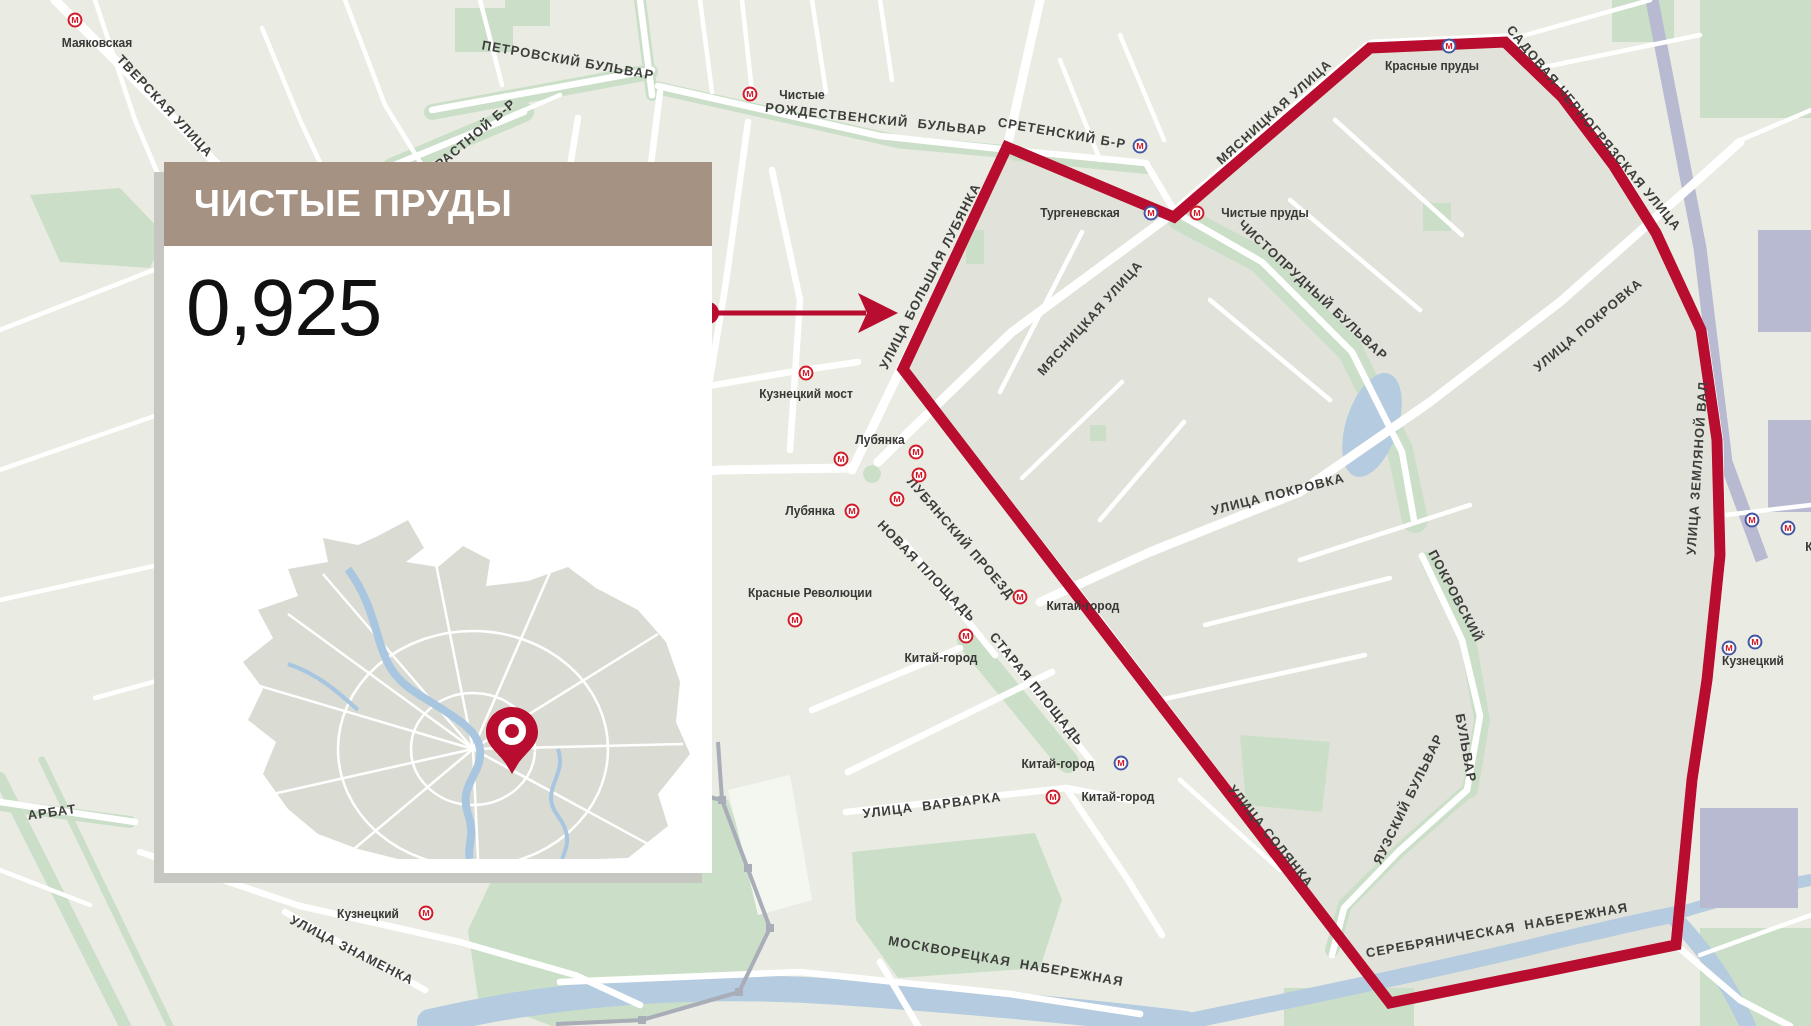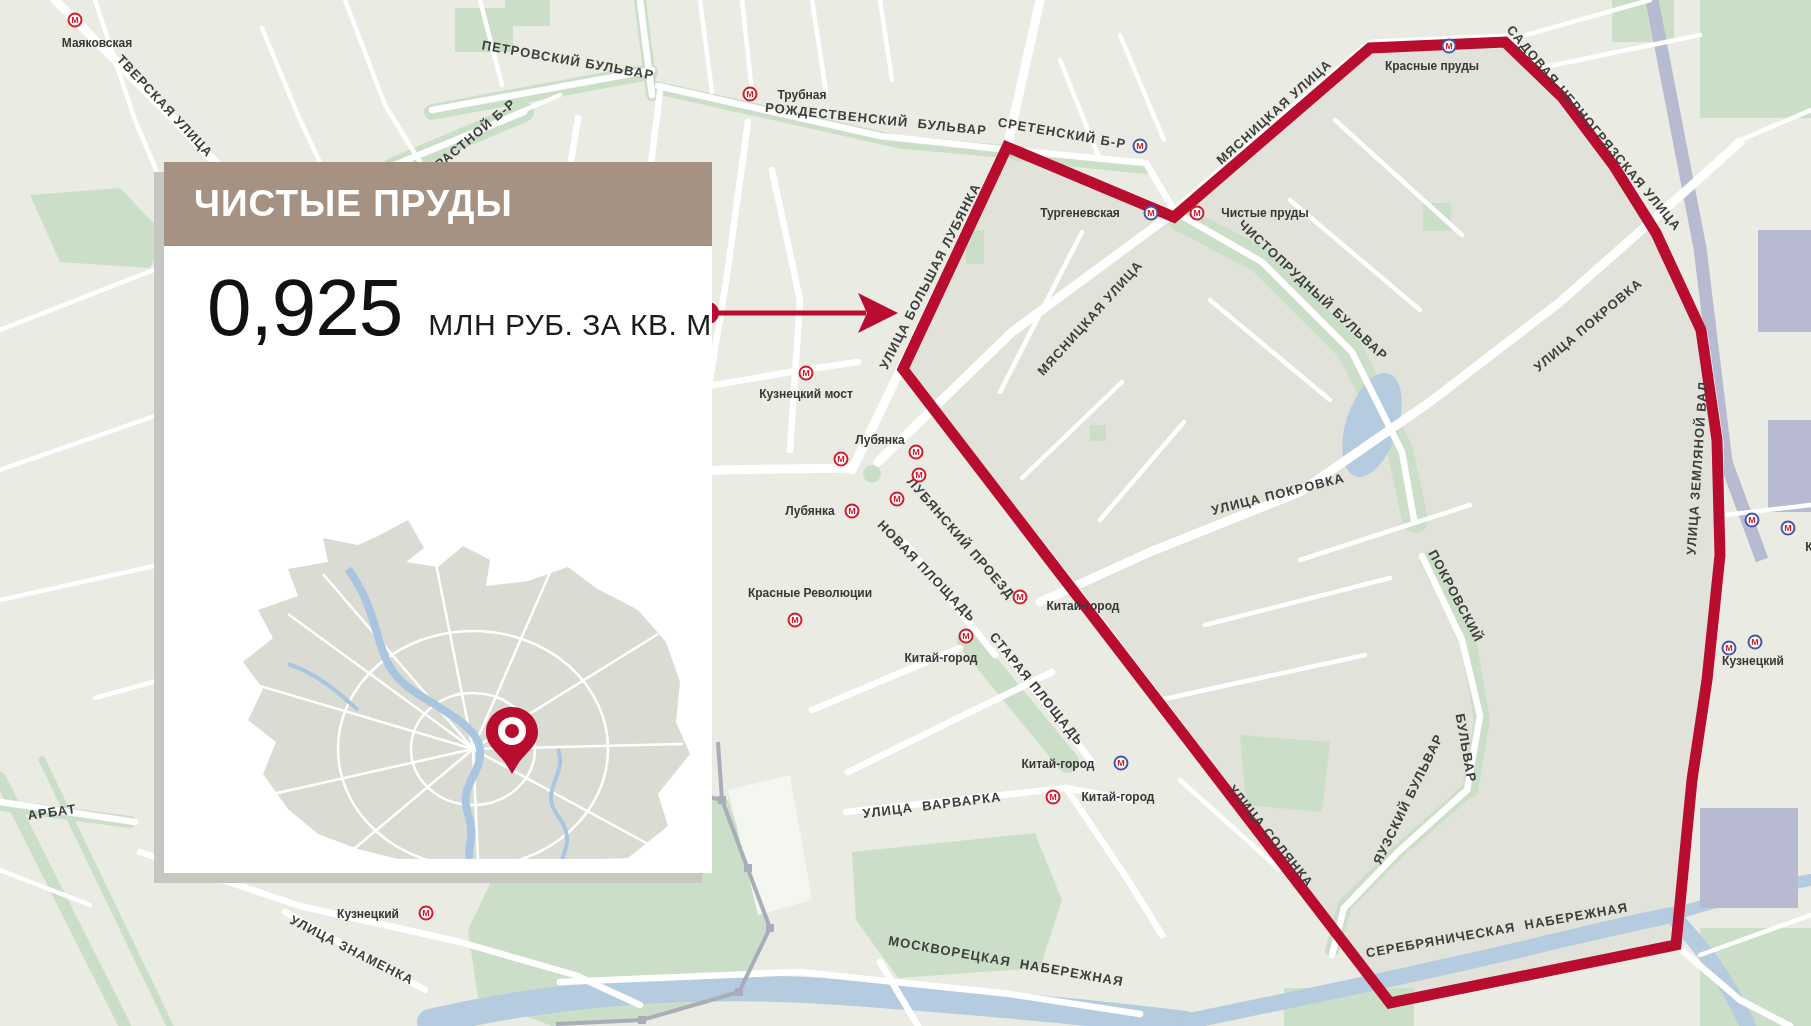--- a/index.html
+++ b/index.html
@@ -30,21 +30,21 @@
   .metro-icon{position:absolute;width:15px;height:15px;box-sizing:border-box;border-radius:50%;
     background:#fff;border:2px solid var(--metro-red);color:var(--metro-red);
     font-weight:700;font-size:9px;line-height:11px;text-align:center;
     transform:translate(-50%,-50%);font-family:"Liberation Sans",sans-serif;}
   .metro-icon.blue{border-color:var(--metro-blue);}
 
   .info-card{position:absolute;left:164px;top:162px;width:548px;height:711px;
     background:#fff;box-shadow:-10px 10px 0 0 var(--shadow-gray);}
   .card-header{height:84px;background:var(--header-taupe);display:flex;align-items:center;}
   .card-title{color:#fff;font-size:37px;font-weight:700;letter-spacing:1px;padding-left:30px;}
-  .price-row{display:flex;align-items:baseline;padding:22px 0 0 43px;}
+  .price-row{display:flex;align-items:baseline;padding:22px 0 0 22px;}
   .price-value{font-size:80px;font-weight:400;color:#111;letter-spacing:-1px;line-height:1;}
   .price-unit{font-size:30px;font-weight:400;color:#1c1c1c;margin-left:26px;letter-spacing:.5px;}
   .minimap{position:absolute;left:64px;top:352px;width:470px;height:345px;}
 </style>
 </head>
 <body>
 
 <div class="stage">
 
   <svg class="base" width="1811" height="1026" viewBox="0 0 1811 1026" aria-hidden="true">
@@ -215,21 +215,21 @@
       <div class="street-label" style="left: 932px; top: 805px; transform: translate(-50%, -50%) rotate(-7deg);">УЛИЦА  ВАРВАРКА</div>
       <div class="street-label" style="left: 1006px; top: 961px; transform: translate(-50%, -50%) rotate(10deg);">МОСКВОРЕЦКАЯ  НАБЕРЕЖНАЯ</div>
       <div class="street-label" style="left: 1497px; top: 930px; transform: translate(-50%, -50%) rotate(-10deg);">СЕРЕБРЯНИЧЕСКАЯ  НАБЕРЕЖНАЯ</div>
       <div class="street-label" style="left: 52px; top: 812px; transform: translate(-50%, -50%) rotate(-8deg);">АРБАТ</div>
       <div class="street-label" style="left: 352px; top: 950px; transform: translate(-50%, -50%) rotate(27deg);">УЛИЦА ЗНАМЕНКА</div>
     </div>
 
   <div id="stations">
       <div class="station-label" style="left: 97px; top: 43px;">Маяковская</div>
       <div class="metro-icon" style="left: 75px; top: 20px;">М</div>
-      <div class="station-label" style="left: 802px; top: 95px;">Трубная</div>
+      <div class="station-label" style="left: 802px; top: 95px;">Чистые</div>
       <div class="metro-icon" style="left: 750px; top: 94px;">М</div>
       <div class="station-label" style="left: 1080px; top: 213px;">Тургеневская</div>
       <div class="metro-icon blue" style="left: 1151px; top: 213px;">М</div>
       <div class="station-label" style="left: 1265px; top: 213px;">Чистые пруды</div>
       <div class="metro-icon" style="left: 1197px; top: 213px;">М</div>
       <div class="station-label" style="left: 1432px; top: 66px;">Красные пруды</div>
       <div class="metro-icon blue" style="left: 1449px; top: 46px;">М</div>
       <div class="station-label" style="left: 1829px; top: 547px;">Курская</div>
       <div class="metro-icon blue" style="left: 1752px; top: 520px;">М</div>
       <div class="metro-icon blue" style="left: 1788px; top: 528px;">М</div>
@@ -259,21 +259,20 @@
       <div class="metro-icon" style="left: 426px; top: 913px;">М</div>
       <div class="metro-icon blue" style="left: 1140px; top: 146px;">М</div>
     </div>
 
   <div class="info-card">
     <div class="card-header">
       <span class="card-title">ЧИСТЫЕ ПРУДЫ</span>
     </div>
     <div class="price-row">
       <span class="price-value">0,925</span>
-      <span class="price-unit">МЛН РУБ. ЗА КВ. М</span>
     </div>
     <svg class="minimap" viewBox="0 0 470 345" aria-hidden="true">
 
       <path fill="#dadcd4" d="M150,22 L180,6 L196,34 L178,48 L210,53 L235,32 L262,46 L258,72 L300,67 L340,53 L368,74 L410,96 L438,128 L452,168 L448,208 L462,240 L430,280 L440,312 L400,344 L370,345 L330,345 L280,345 L220,345 L170,345 L130,335 L90,320 L60,295 L35,260 L48,228 L20,206 L35,175 L15,148 L45,124 L30,96 L70,82 L60,55 L100,48 L95,24 L130,31 Z"></path>
 
       <g stroke="#fff" fill="none" stroke-width="2.5">
         <ellipse cx="245" cy="235" rx="62" ry="56"></ellipse>
         <ellipse cx="245" cy="235" rx="135" ry="118"></ellipse>
         <path d="M245,235 L95,60"></path>
           <path d="M245,235 L200,10"></path>

